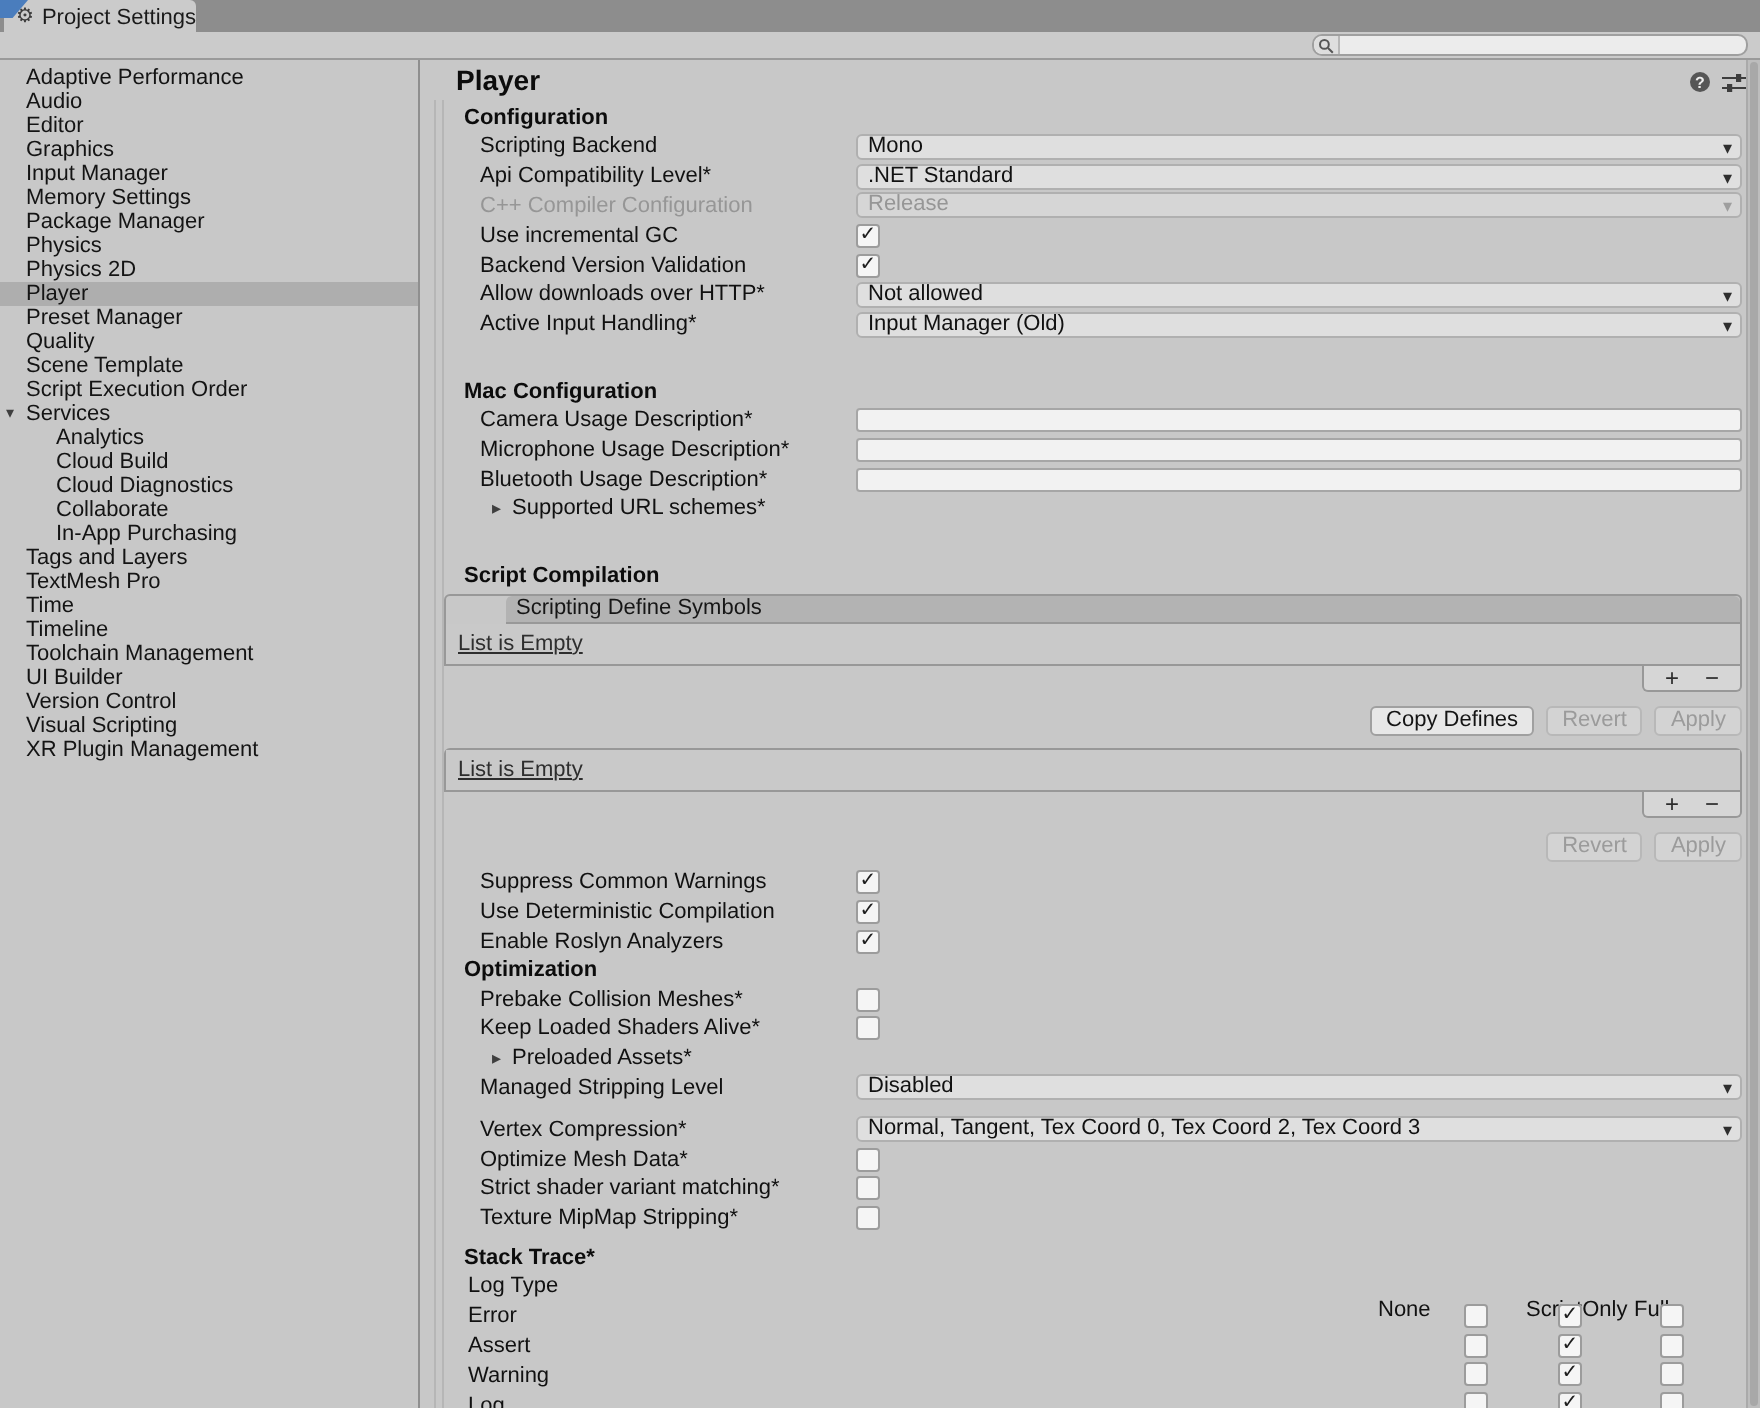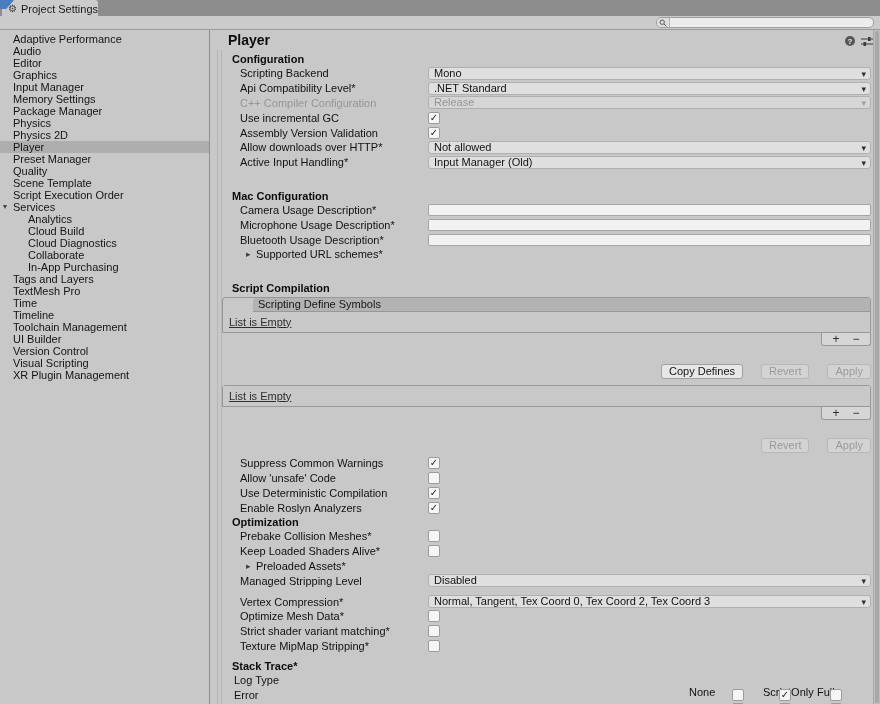--- a/index.html
+++ b/index.html
@@ -70,21 +70,21 @@
   
   .listbox { margin-top:2px; border:1px solid #989898; border-radius:3px 3px 0 0; }
   .list-header { height:14px; background:#b3b3b3; border-bottom:1px solid #989898;
     display:flex; align-items:center; padding-left:5px; border-radius:3px 3px 0 0; color:#161616;margin-left:30px; }
   .list-body { height:20px; background:#c9c9c9; display:flex; align-items:flex-start; padding:4px 6px; }
   .list-empty { color:#2e2e2e;text-decoration:underline; }
   .list-footer { display:flex; justify-content:flex-end; }
   .footer-box { width:50px; height:13px; background:#d6d6d6; border:1px solid #989898; border-top:none;
     border-radius:0 0 3px 3px; display:flex; align-items:center; justify-content:center; gap:13px; }
   .footer-box span { font-size:12px; line-height:10px; color:#2c2c2c; cursor:pointer; }
-  .button-row { display:flex; justify-content:flex-end; gap:18px; margin-top:18px; height:15px; }
+  .button-row { display:flex; justify-content:flex-end; gap:6px; margin-top:7px; height:15px; }
   .btn { height:15px; font-size:11px; line-height:12px; padding:0 7px; background:#e7e7e7;
     border:1px solid #a0a0a0; border-radius:3px; color:#141414; cursor:pointer;
     font-family:"Liberation Sans", sans-serif; }
   .btn.disabled { background:#d3d3d3; border-color:#b8b8b8; color:#9b9b9b; cursor:default; }
   
   .st-label { padding-left:12px; }
   .st-col { position:absolute; top:1px; color:#111; white-space:nowrap;margin-top:12px; }
   .st-none { left:467px; } .st-sonly { left:541px; } .st-full { left:595px; }
   .st-cb { position:absolute; top:1px; }
   .cb-none { left:510px; } .cb-sonly { left:557px; } .cb-full { left:608px; }
@@ -185,21 +185,21 @@
     <div class="dropdown disabled">
       <span class="dd-value">Release</span>
       <span class="dd-arrow">▾</span>
     </div>
   </div>
   <div class="row">
     <span class="label">Use incremental GC</span>
     <div class="checkbox checked">✓</div>
   </div>
   <div class="row">
-    <span class="label">Assembly Version Validation</span>
+    <span class="label">Backend Version Validation</span>
     <div class="checkbox checked">✓</div>
   </div>
   <div class="row">
     <span class="label">Allow downloads over HTTP*</span>
     <div class="dropdown">
       <span class="dd-value">Not allowed</span>
       <span class="dd-arrow">▾</span>
     </div>
   </div>
   <div class="row">
@@ -261,24 +261,20 @@
   <div class="button-row">
     <button class="btn disabled">Revert</button>
     <button class="btn disabled">Apply</button>
   </div>
 
   <div class="row cbgroup-gap">
     <span class="label">Suppress Common Warnings</span>
     <div class="checkbox checked">✓</div>
   </div>
   <div class="row">
-    <span class="label">Allow 'unsafe' Code</span>
-    <div class="checkbox"></div>
-  </div>
-  <div class="row">
     <span class="label">Use Deterministic Compilation</span>
     <div class="checkbox checked">✓</div>
   </div>
   <div class="row">
     <span class="label">Enable Roslyn Analyzers</span>
     <div class="checkbox checked">✓</div>
   </div>
 
   <div class="section-header">Optimization</div>
   <div class="row">

